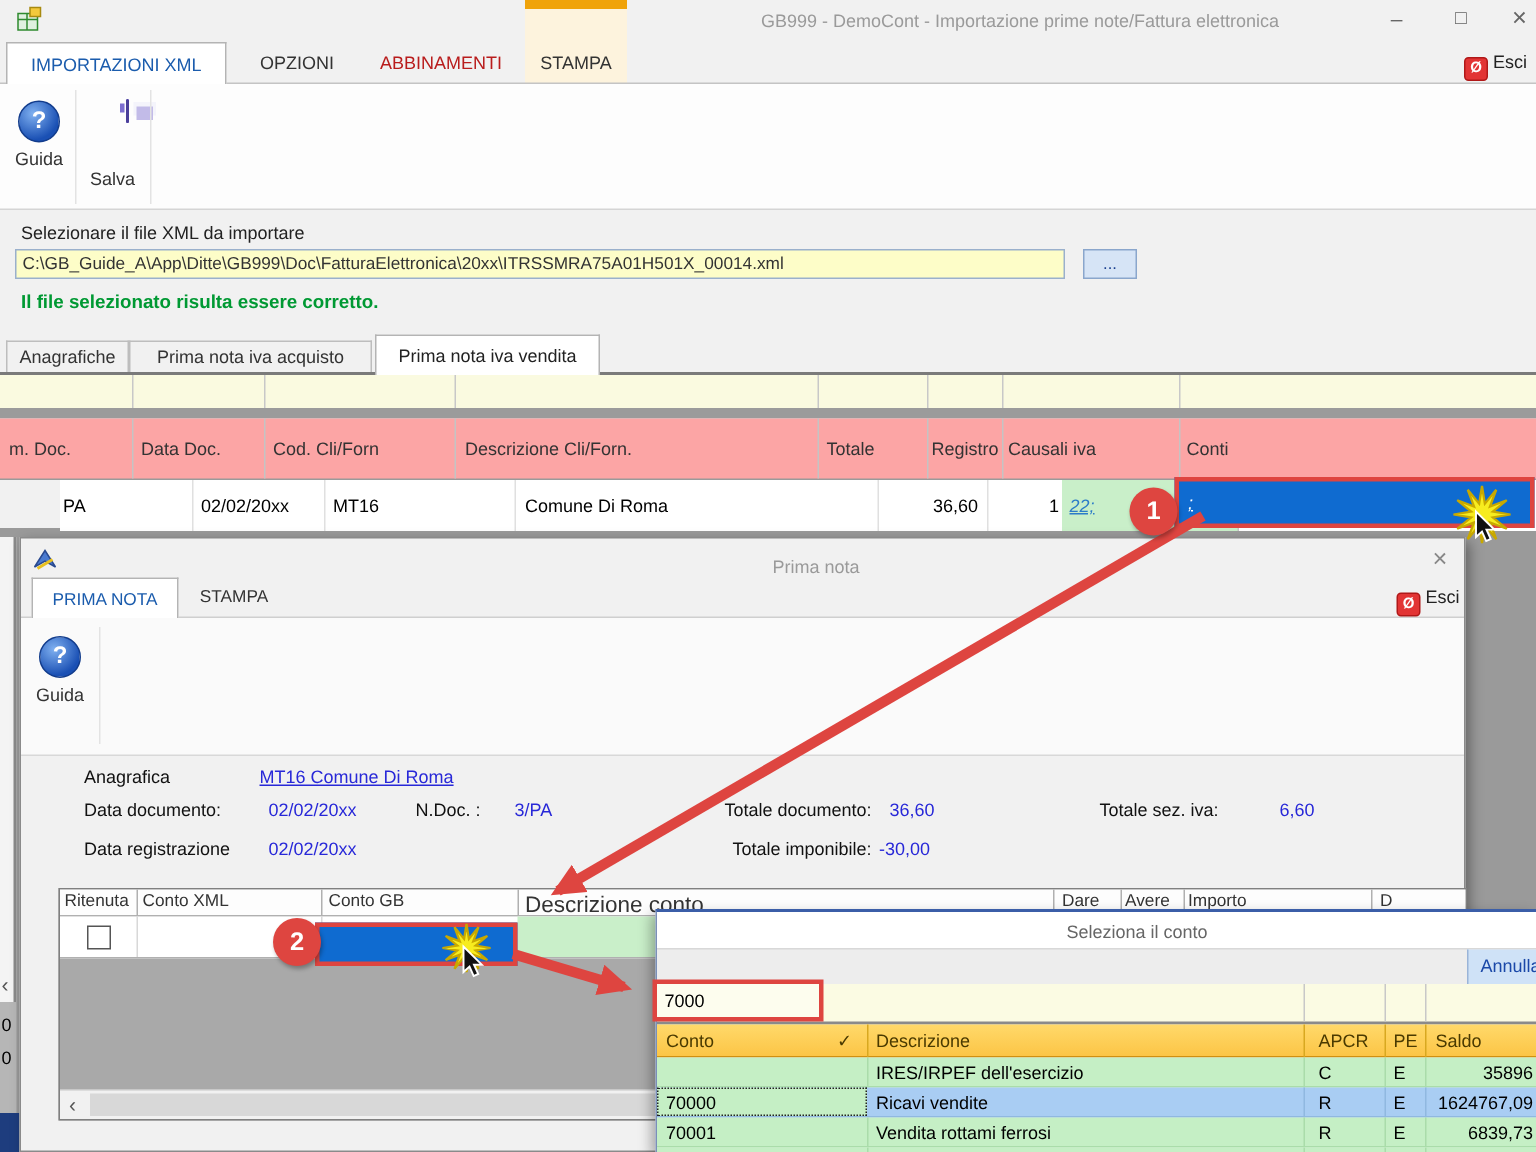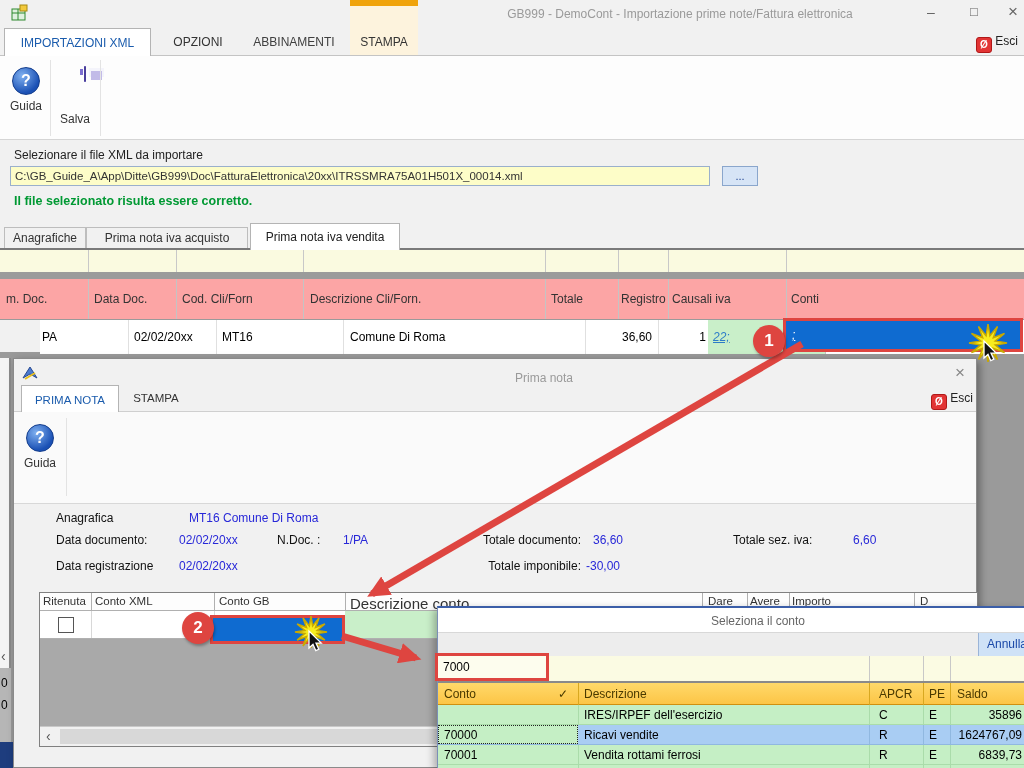--- a/index.html
+++ b/index.html
@@ -56,21 +56,21 @@
 
     <div class="abs" style="left:350px;top:0;width:68px;height:56px;background:#fdf3dd;"></div>
     <div class="abs" style="left:350px;top:0;width:68px;height:6px;background:#f0a30a;"></div>
 
     <div class="abs" style="left:0;top:28px;width:1024px;height:28px;">
       <div class="hline" style="left:0;top:27px;width:1024px;background:#c4c4c4;"></div>
       <div class="abs tab-active" style="left:4px;top:0;width:145px;height:28px;font-size:12px;display:flex;align-items:center;justify-content:center;">
         <span>IMPORTAZIONI XML</span>
       </div>
       <span class="abs" style="left:162px;top:7px;width:72px;text-align:center;color:#333;">OPZIONI</span>
-      <span class="abs" style="left:244px;top:7px;width:100px;text-align:center;color:#404040;">ABBINAMENTI</span>
+      <span class="abs" style="left:244px;top:7px;width:100px;text-align:center;color:#b91c1c;">ABBINAMENTI</span>
       <span class="abs" style="left:352px;top:7px;width:64px;text-align:center;color:#333;">STAMPA</span>
       <span class="abs" style="left:976px;top:6px;width:46px;">
         <span class="esci-ico">Ø</span>
         <span style="vertical-align:3px;color:#222;">Esci</span>
       </span>
     </div>
 
     <div class="abs" style="left:0;top:56px;width:1024px;height:84px;background:#fdfdfd;border-bottom:1px solid #d5d5d5;box-sizing:border-box;">
       <div class="abs" style="left:5px;top:5px;width:42px;height:74px;text-align:center;">
         <span class="guida-ico" style="margin:6px auto 0;">?</span>
@@ -183,25 +183,25 @@
 
     <div class="abs" style="left:0;top:53px;width:962px;height:92px;background:#fafafa;border-bottom:1px solid #d8d8d8;box-sizing:border-box;">
       <div class="abs" style="left:5px;top:8px;width:42px;height:74px;text-align:center;">
         <span class="guida-ico" style="margin:4px auto 0;">?</span>
         <div style="margin-top:4px;">Guida</div>
       </div>
       <div class="vline" style="left:52px;top:6px;height:78px;background:#e3e3e3;"></div>
     </div>
 
     <span class="abs" style="left:42px;top:152px;color:#111;">Anagrafica</span>
-    <span class="abs blue-val" style="left:175px;top:152px;">MT16 Comune Di Roma</span>
+    <span class="abs blue-val" style="left:159px;top:152px;text-decoration:underline;">MT16 Comune Di Roma</span>
     <span class="abs" style="left:42px;top:174px;color:#111;">Data documento:</span>
     <span class="abs blue-val" style="left:165px;top:174px;">02/02/20xx</span>
     <span class="abs" style="left:263px;top:174px;color:#111;">N.Doc. :</span>
-    <span class="abs blue-val" style="left:329px;top:174px;">1/PA</span>
+    <span class="abs blue-val" style="left:329px;top:174px;">3/PA</span>
     <span class="abs" style="left:447px;top:174px;width:120px;text-align:right;color:#111;">Totale documento:</span>
     <span class="abs blue-val" style="left:579px;top:174px;">36,60</span>
     <span class="abs" style="left:719px;top:174px;color:#111;">Totale sez. iva:</span>
     <span class="abs blue-val" style="left:839px;top:174px;">6,60</span>
     <span class="abs" style="left:42px;top:200px;color:#111;">Data registrazione</span>
     <span class="abs blue-val" style="left:165px;top:200px;">02/02/20xx</span>
     <span class="abs" style="left:447px;top:200px;width:120px;text-align:right;color:#111;">Totale imponibile:</span>
     <span class="abs blue-val" style="left:572px;top:200px;">-30,00</span>
 
     <div class="abs" style="left:25px;top:233px;width:939px;height:155px;border:1px solid #808080;box-sizing:border-box;background:#a9a9a9;">

